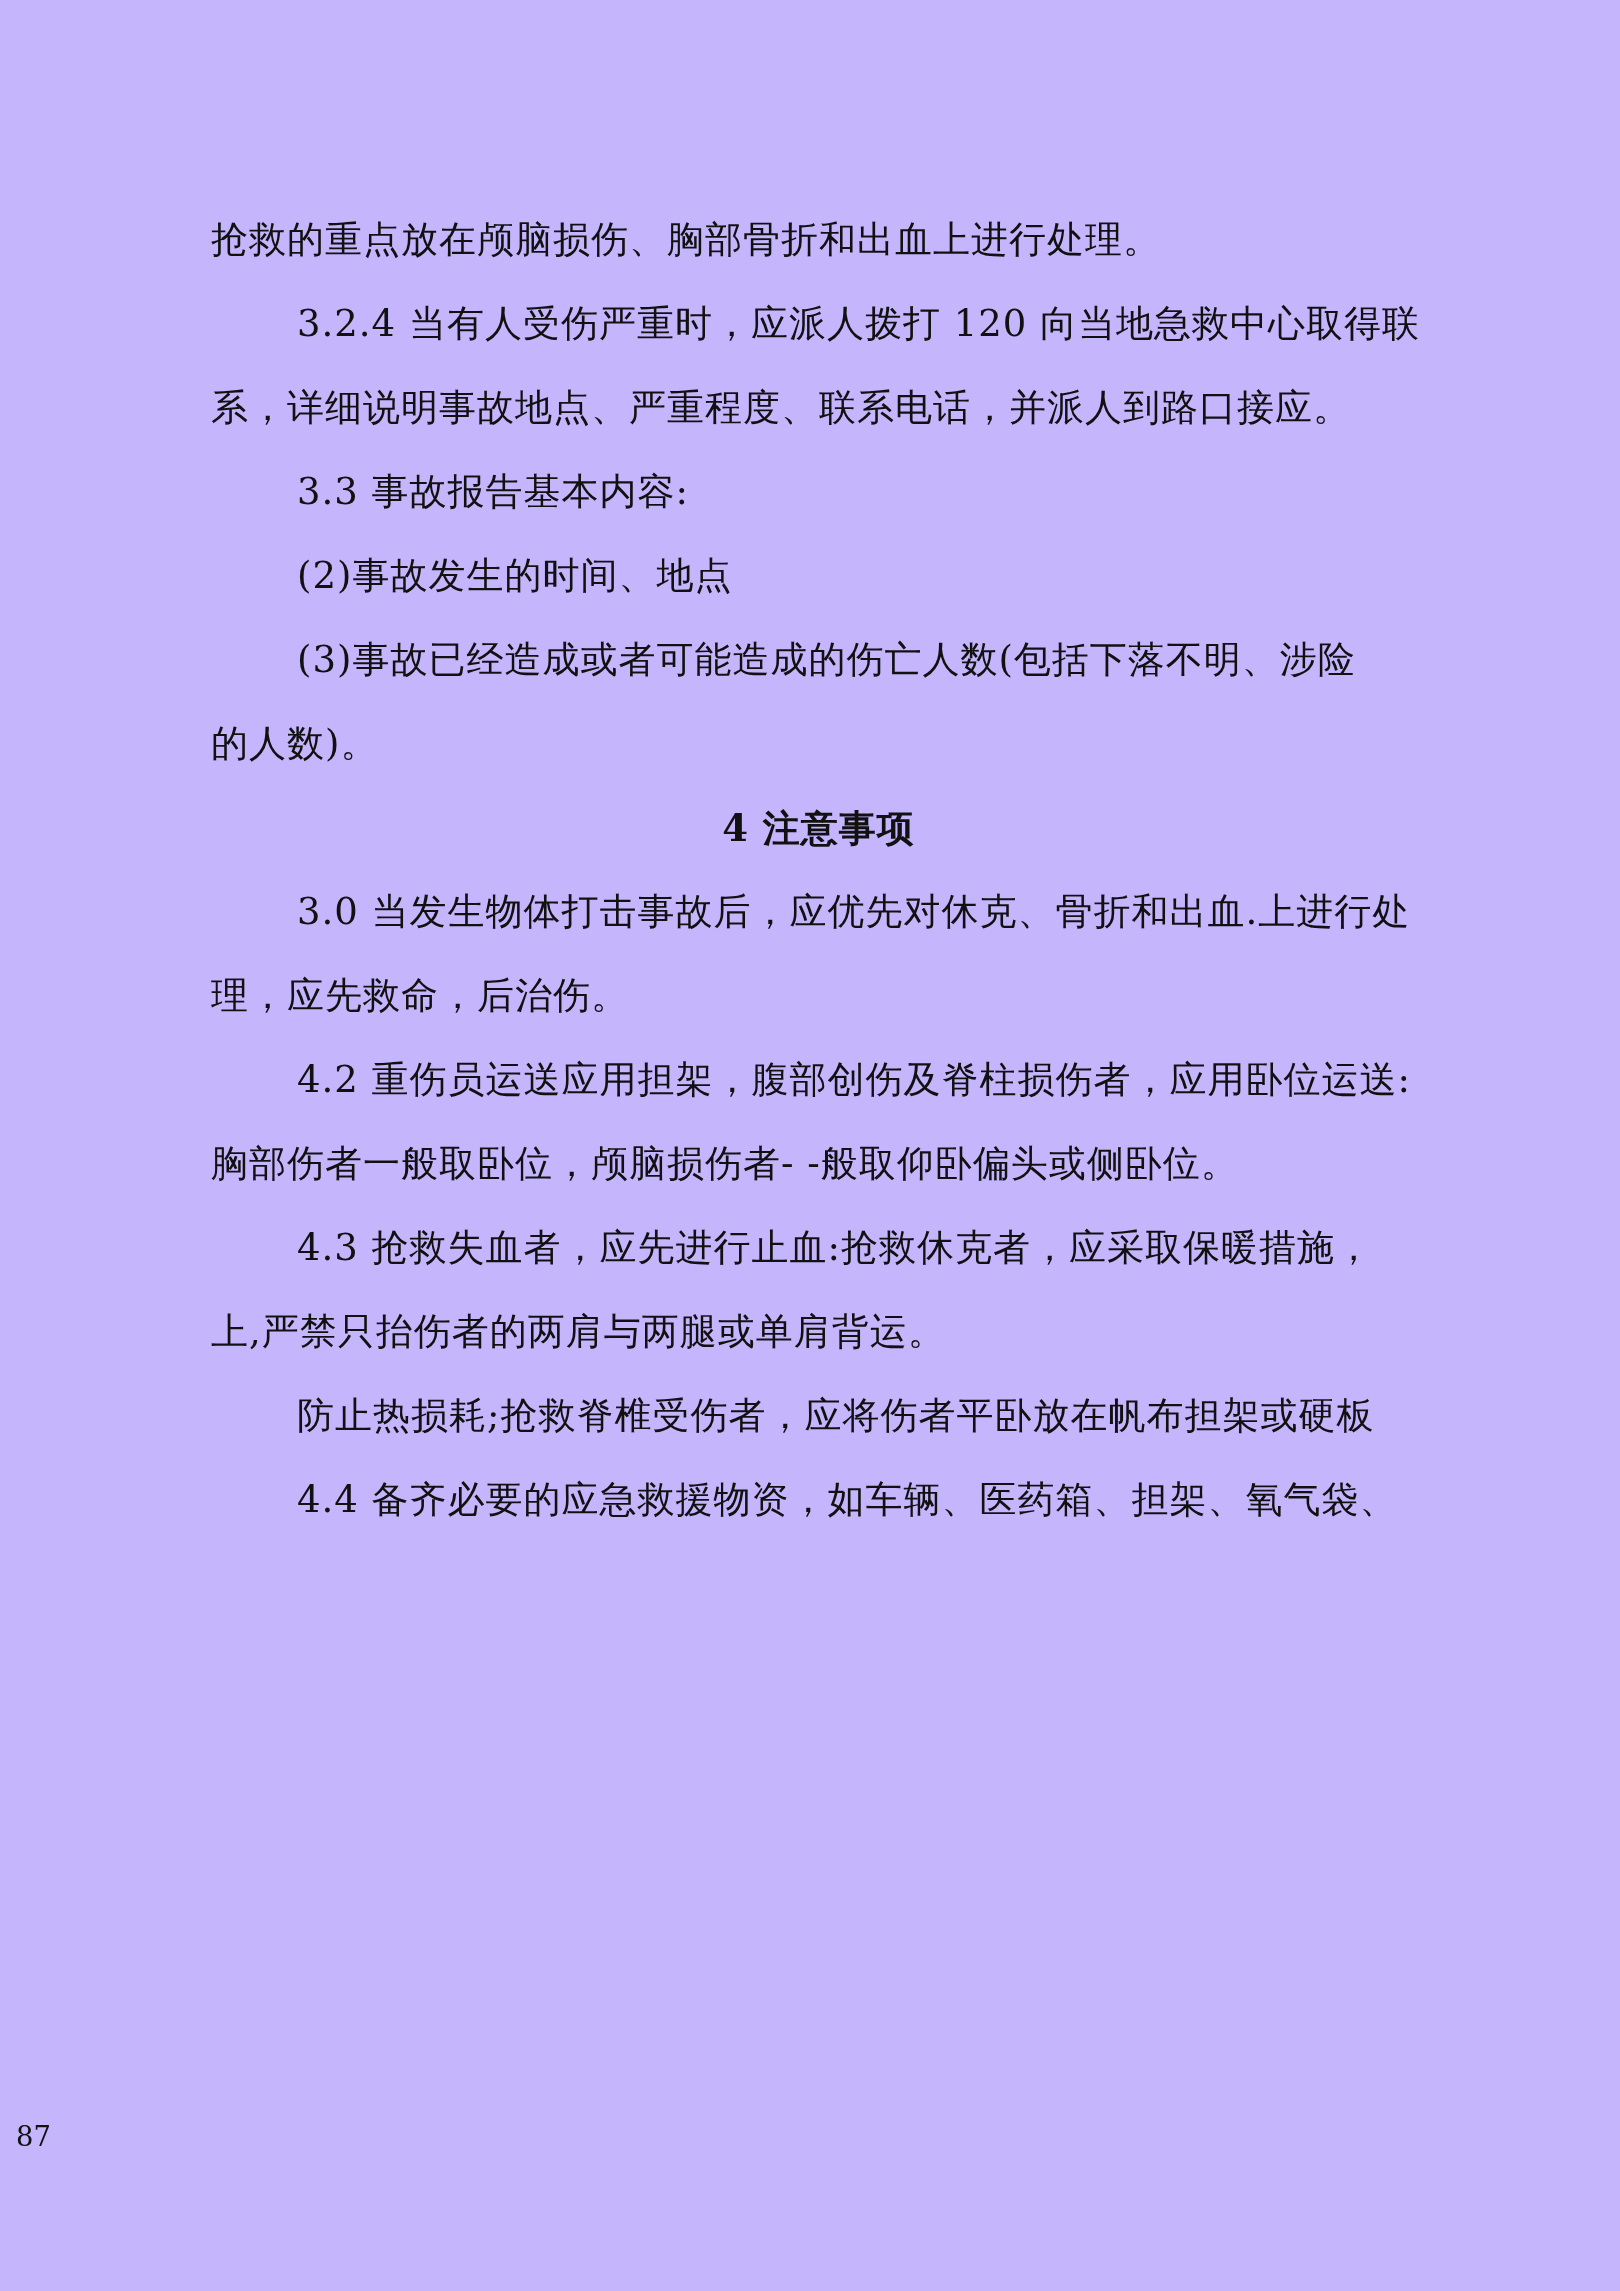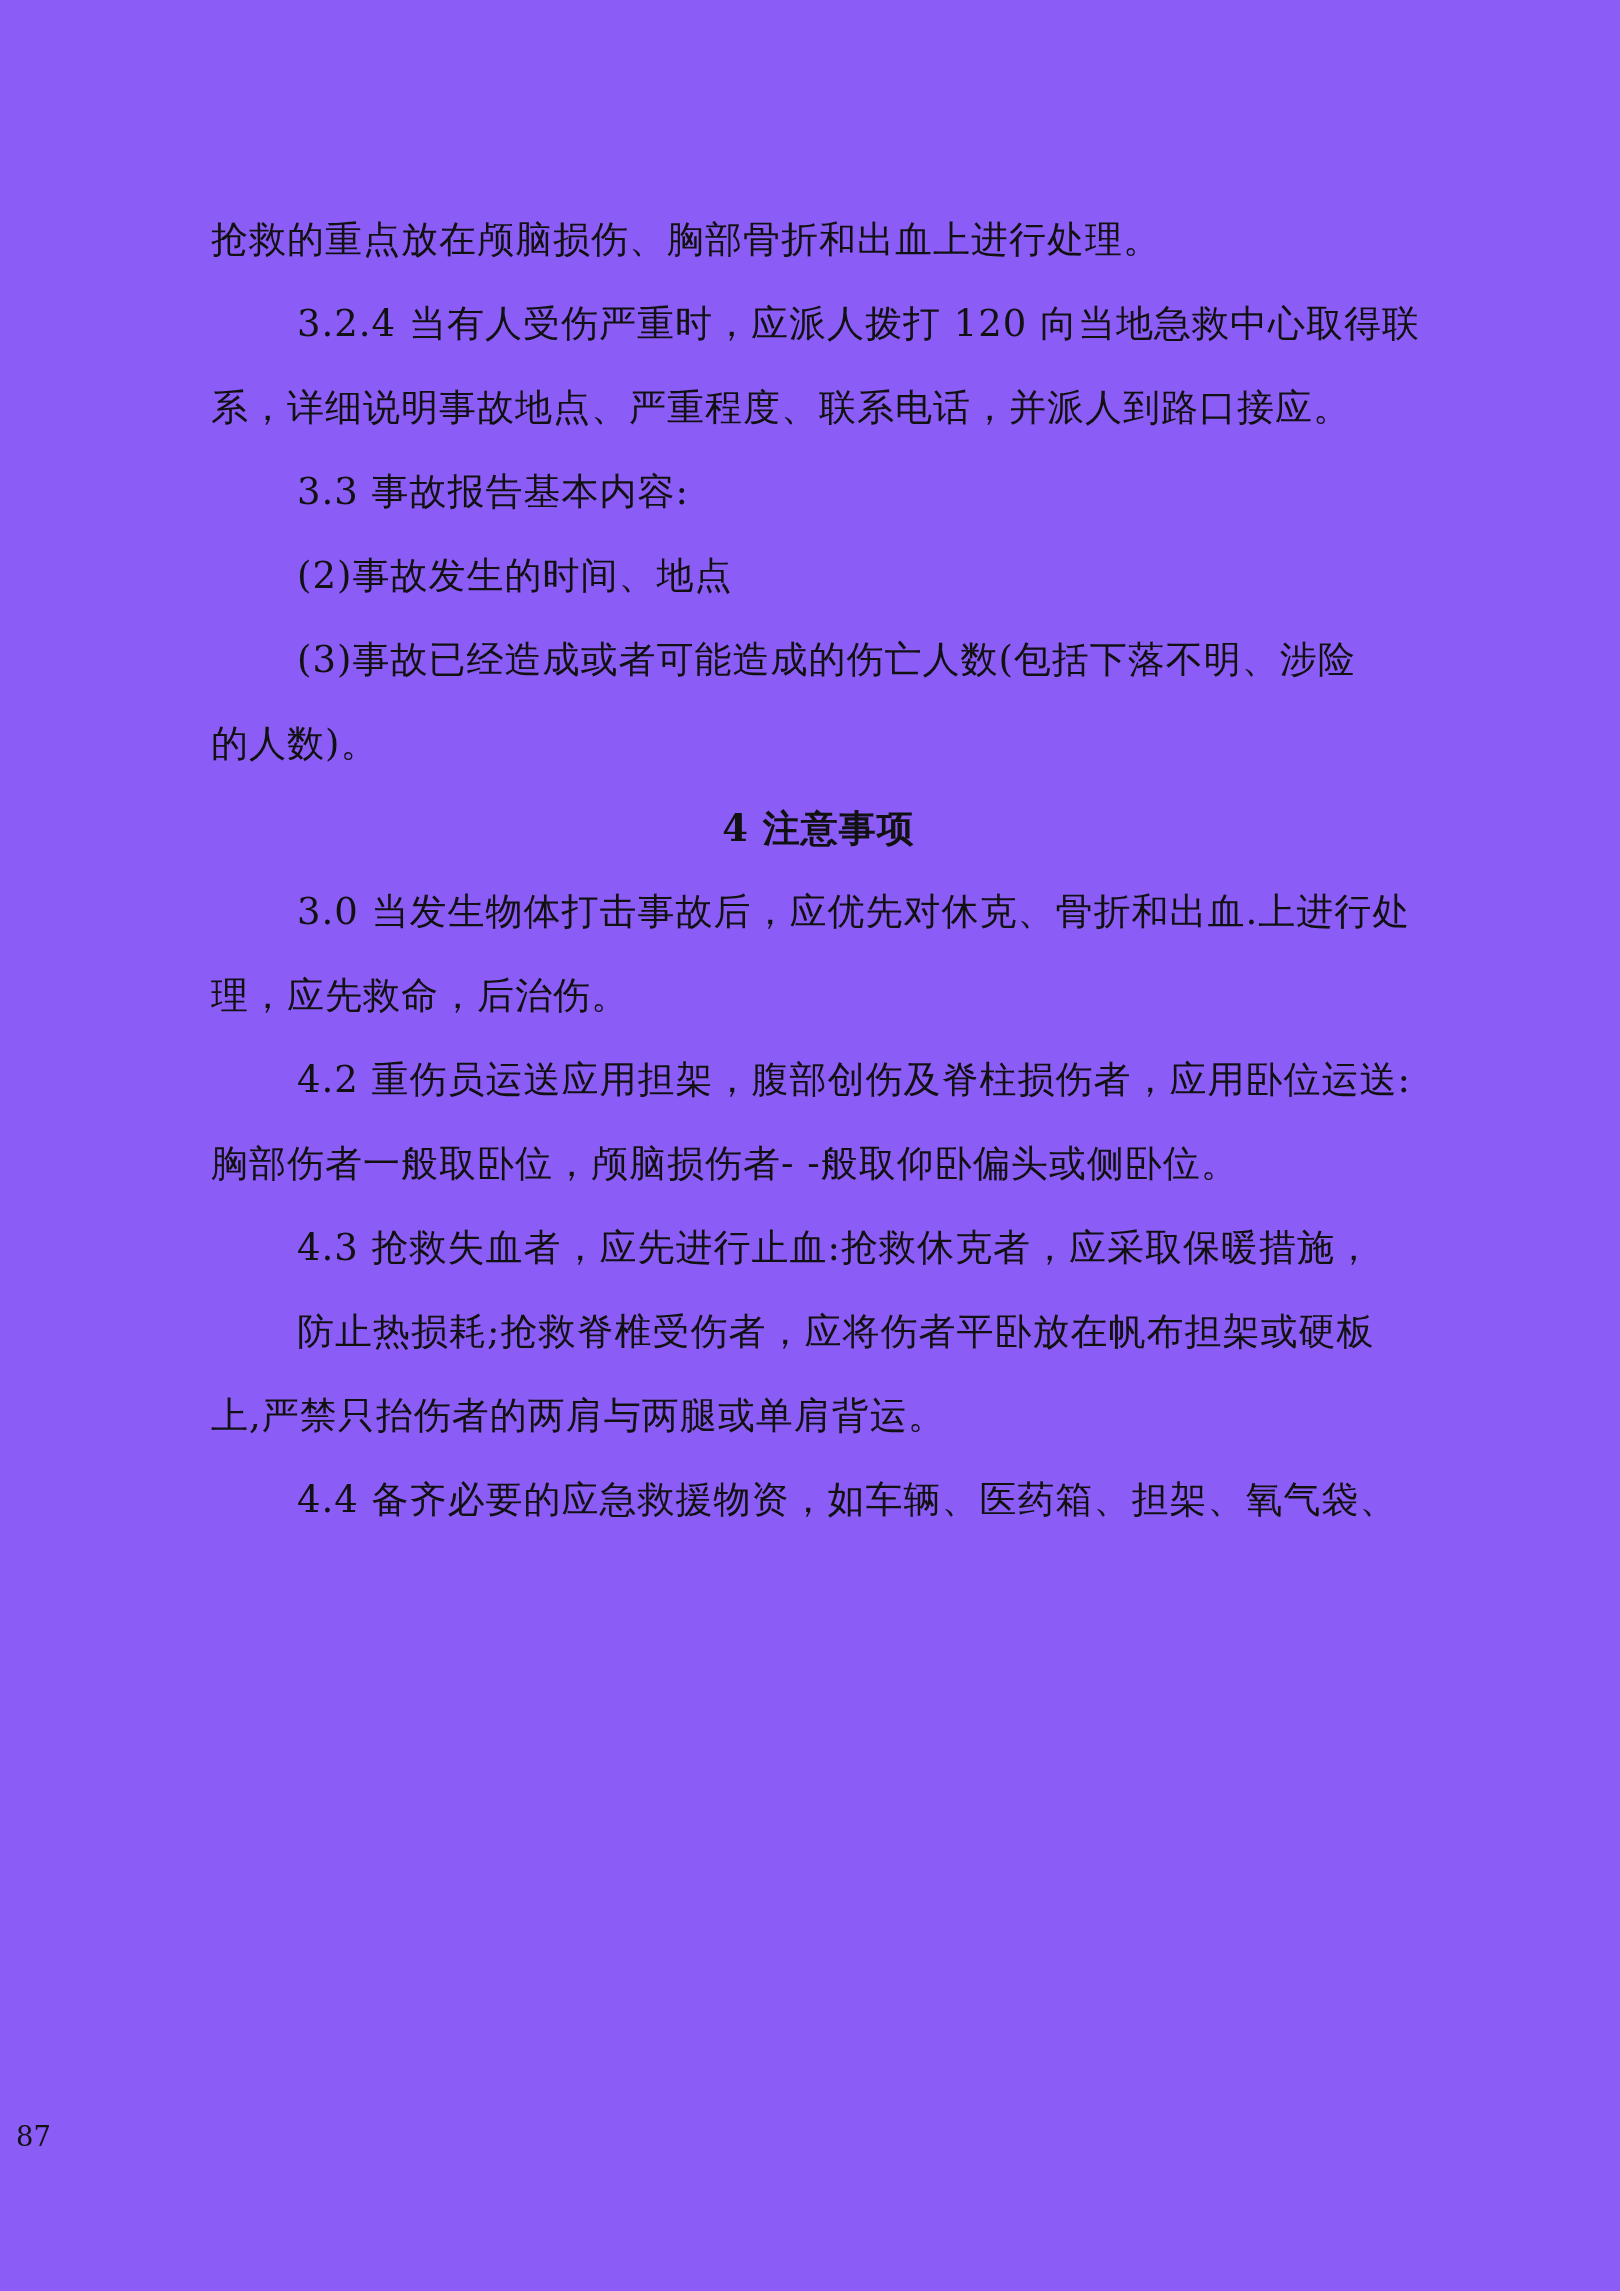--- a/index.html
+++ b/index.html
@@ -4,21 +4,21 @@
 <style>
   html, body {
     margin: 0;
     padding: 0;
     background: #ffffff;
   }
   .page {
     position: relative;
     width: 1620px;
     height: 2292px;
-    background: #8b5cf6;
+    background: #c4b5fd;
     overflow: hidden;
     font-family: "DejaVu Serif", "Liberation Serif", serif;
     color: #111111;
   }
   .content {
     position: absolute;
     left: 211px;
     top: 198px;
     width: 1215px;
   }
@@ -59,19 +59,19 @@
       <div class="line indent">3.3 事故报告基本内容:</div>
       <div class="line indent">(2)事故发生的时间、地点</div>
       <div class="line indent">(3)事故已经造成或者可能造成的伤亡人数(包括下落不明、涉险</div>
       <div class="line">的人数)。</div>
       <div class="line heading">4 注意事项</div>
       <div class="line indent">3.0 当发生物体打击事故后，应优先对休克、骨折和出血.上进行处</div>
       <div class="line">理，应先救命，后治伤。</div>
       <div class="line indent">4.2 重伤员运送应用担架，腹部创伤及脊柱损伤者，应用卧位运送:</div>
       <div class="line">胸部伤者一般取卧位，颅脑损伤者- -般取仰卧偏头或侧卧位。</div>
       <div class="line indent">4.3 抢救失血者，应先进行止血:抢救休克者，应采取保暖措施，</div>
+      <div class="line">上,严禁只抬伤者的两肩与两腿或单肩背运。</div>
       <div class="line indent">防止热损耗;抢救脊椎受伤者，应将伤者平卧放在帆布担架或硬板</div>
-      <div class="line">上,严禁只抬伤者的两肩与两腿或单肩背运。</div>
       <div class="line indent">4.4 备齐必要的应急救援物资，如车辆、医药箱、担架、氧气袋、</div>
     </div>
   <div class="page-number">87</div>
 </div>
 
 
 </body></html>

